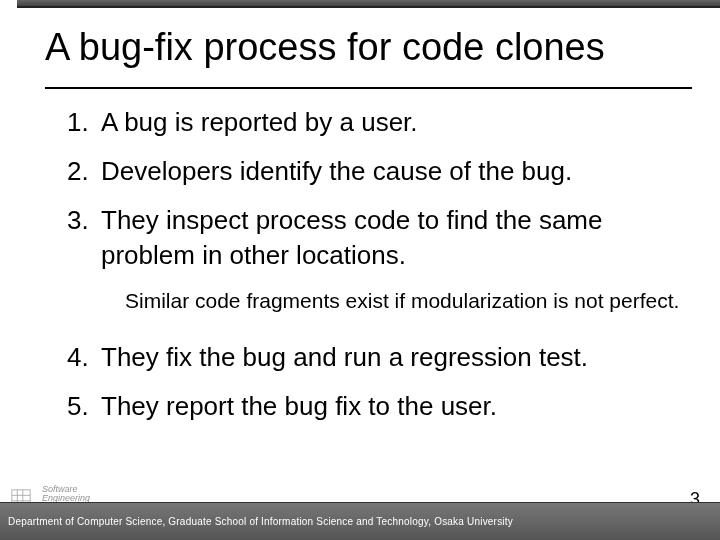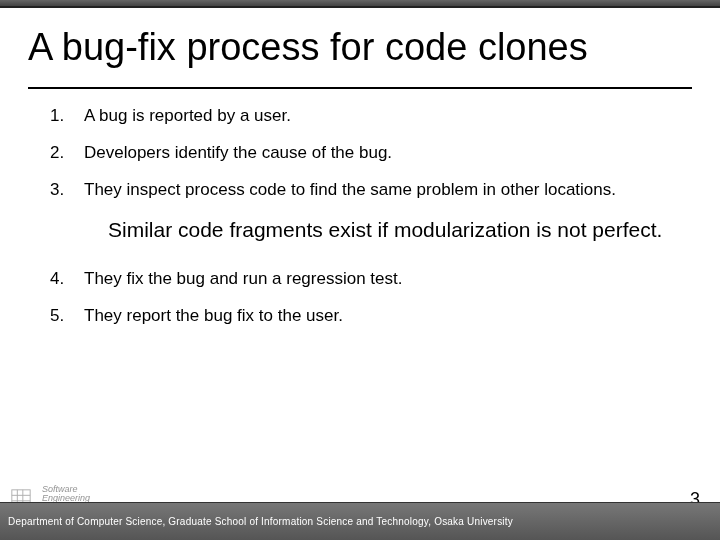--- a/index.html
+++ b/index.html
@@ -1,24 +1,24 @@
 <!DOCTYPE html>
 <html><head>
 <meta charset="utf-8">
 <style>
   * { margin: 0; padding: 0; box-sizing: border-box; }
   html, body { width: 720px; height: 540px; font-family: Arial, Helvetica, sans-serif; background: #fff; color: #000; overflow: hidden; }
-  .slide { width: 720px; height: 540px; position: relative; display: flex; flex-direction: column; }
+  .slide { width: 720px; height: 540px; position: relative; display: flex; flex-direction: column; padding-left: 17px; }
   .top-bar { height: 8px; background: linear-gradient(to bottom, #666 0%, #444 100%); border-bottom: 2px solid #222; }
   .title-wrap { padding: 18px 28px 10px 28px; }
   .title { font-size: 38px; font-weight: 400; letter-spacing: 0px; }
   .title-underline { height: 2px; background: #000; margin: 8px 28px 0 28px; }
   .body { flex: 1; padding: 16px 34px 0 50px; }
   ol.main-list { list-style: none; counter-reset: item; }
-  ol.main-list > li { counter-increment: item; position: relative; font-size: 17px; line-height: 1.35; margin-bottom: 14px; padding-left: 34px; }
+  ol.main-list > li { counter-increment: item; position: relative; font-size: 26px; line-height: 1.35; margin-bottom: 14px; padding-left: 34px; }
   ol.main-list > li::before { content: counter(item) "."; position: absolute; left: 0; top: 0; }
   .note { font-size: 21px; margin: 14px 0 22px 58px; line-height: 1.35; }
   .page-num { position: absolute; right: 20px; bottom: 30px; font-size: 18px; }
   .footer-bar { position: absolute; left: 0; right: 0; bottom: 0; height: 38px; background: linear-gradient(to bottom, #777 0%, #555 100%); border-top: 1px solid #333; display: flex; align-items: center; padding-left: 8px; }
   .footer-text { color: #fff; font-size: 10px; letter-spacing: 0.2px; }
   .logo { position: absolute; left: 10px; bottom: 26px; width: 110px; height: 30px; display: flex; align-items: center; gap: 10px; opacity: 0.7; }
   .logo-mark { width: 22px; height: 22px; }
   .logo-mark svg { width: 22px; height: 22px; }
   .logo-text { font-size: 9px; line-height: 1.05; color: #666; font-style: italic; }
   .gap-after-3 { margin-bottom: 8px !important; }

